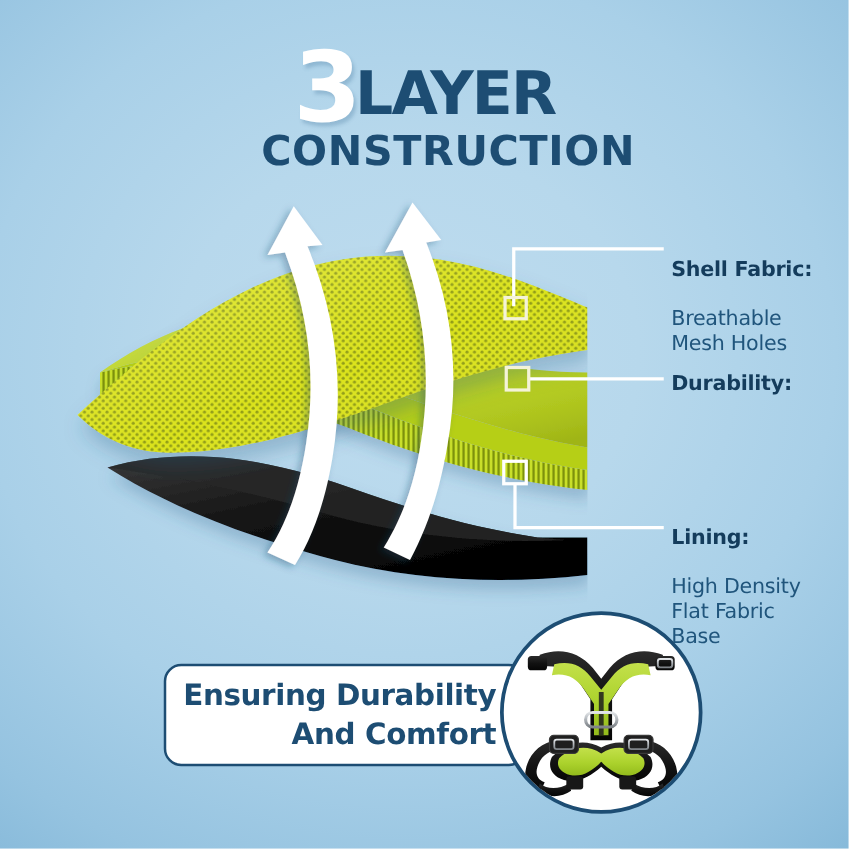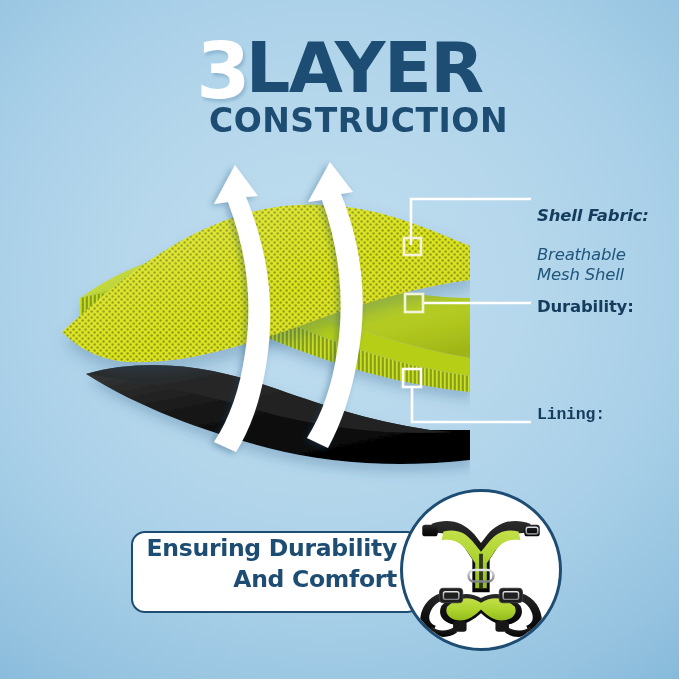--- a/index.html
+++ b/index.html
@@ -35,21 +35,21 @@
     font-family: "DejaVu Sans", sans-serif;
     font-size: 78px;
     font-weight: 700;
     color: #ffffff;
     letter-spacing: -5px;
     text-shadow: 2px 3px 3px rgba(60,110,150,0.28);
     vertical-align: -6px;
   }
   .t-layer {
     font-family: "DejaVu Sans", sans-serif;
-    font-size: 70px;
+    font-size: 48px;
     font-weight: 700;
     color: #1d4d73;
     letter-spacing: -1.5px;
   }
   .title-row2 {
     display: block;
     font-size: 33px;
     font-weight: 700;
     color: #1d4d73;
     letter-spacing: 0.5px;
@@ -79,35 +79,35 @@
     color: #143c5c;
     letter-spacing: -0.2px;
   }
   .callout .c-body {
     display: block;
     font-size: 16.5px;
     font-weight: 400;
     color: #20557c;
     letter-spacing: -0.2px;
   }
-  #callout-1 { left: 537px; top: 186px; font-style: italic; }
+  #callout-1 { left: 537px; top: 186px; }
   #callout-2 { left: 537px; top: 277px; }
-  #callout-3 { left: 537px; top: 385px; font-family: Liberation Mono, monospace; }
+  #callout-3 { left: 537px; top: 400px; }
 
   
   .banner {
     position: absolute;
     left: 131px; top: 531px;
     width: 290px; height: 82px;
     background: #ffffff;
     border: 2.5px solid #1d4d73;
     border-radius: 14px;
     box-sizing: border-box;
     display: flex;
-    align-items: flex-start;
+    align-items: center;
     justify-content: flex-end;
   }
   .banner-text {
     font-size: 23.5px;
     font-weight: 700;
     color: #1d4d73;
     text-align: right;
     line-height: 1.3;
     padding-right: 22px;
     white-space: pre-line;
@@ -239,29 +239,32 @@
 
     <g>
       <path d="M 412,388 L 412,422 L 531,422" fill="none" stroke="#ffffff" stroke-width="2.6"></path>
       <rect x="403" y="369" width="18" height="18" fill="none" stroke="#ffffff" stroke-width="2.6"></rect>
     </g>
   </svg>
 
   <div class="callout" id="callout-1">
     <span class="c-title">Shell Fabric:</span>
     <span class="c-body">Breathable
-Mesh Shell</span>
+Mesh Holes</span>
   </div>
 
   <div class="callout" id="callout-2">
     <span class="c-title">Durability:</span>
   </div>
 
   <div class="callout" id="callout-3">
     <span class="c-title">Lining:</span>
+    <span class="c-body">High Density
+Flat Fabric
+Base</span>
   </div>
 
   <div class="banner">
     <span class="banner-text">Ensuring Durability
 And Comfort</span>
   </div>
 
   <div class="product-circle">
     <svg class="product-svg" viewBox="0 0 162 162">
       <defs>

